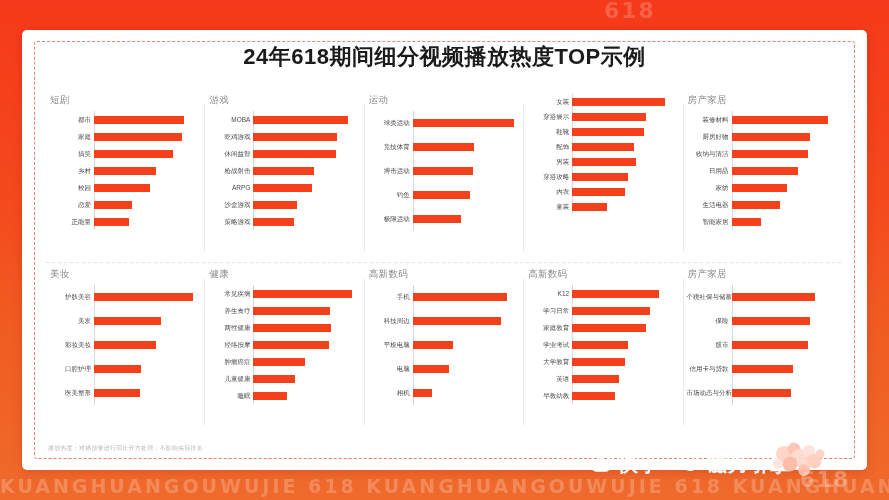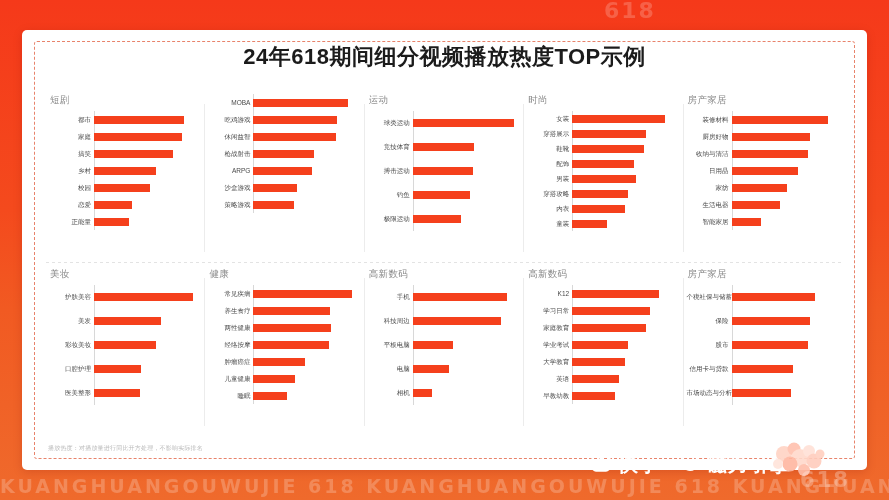--- a/index.html
+++ b/index.html
@@ -190,20 +190,21 @@
             <div style="position: relative; width: 100%; display: flex; align-items: center;">
               <div class="bar-label" style="position: absolute; right: calc(100% + 3px); left: auto;">正能量</div>
               <div class="bar-wrap">
                 <div class="bar" style="width: 33%;"></div>
               </div>
             </div>
           </div>
         </div>
       </div>
       <div class="chart-cell sep-right">
+        <div class="chart-title">游戏</div>
         <div class="plot">
           <div class="axis-line"></div>
           <div class="bar-row" style="height: 17px;">
             <div style="position: relative; width: 100%; display: flex; align-items: center;">
               <div class="bar-label" style="position: absolute; right: calc(100% + 3px); left: auto;">MOBA</div>
               <div class="bar-wrap">
                 <div class="bar" style="width: 88%;"></div>
               </div>
             </div>
           </div>
@@ -297,21 +298,20 @@
             <div style="position: relative; width: 100%; display: flex; align-items: center;">
               <div class="bar-label" style="position: absolute; right: calc(100% + 3px); left: auto;">极限运动</div>
               <div class="bar-wrap">
                 <div class="bar" style="width: 45%;"></div>
               </div>
             </div>
           </div>
         </div>
       </div>
       <div class="chart-cell sep-right">
-        <div class="chart-title">时尚</div>
         <div class="plot">
           <div class="axis-line"></div>
           <div class="bar-row" style="height: 15px;">
             <div style="position: relative; width: 100%; display: flex; align-items: center;">
               <div class="bar-label" style="position: absolute; right: calc(100% + 3px); left: auto;">女装</div>
               <div class="bar-wrap">
                 <div class="bar" style="width: 86%;"></div>
               </div>
             </div>
           </div>

